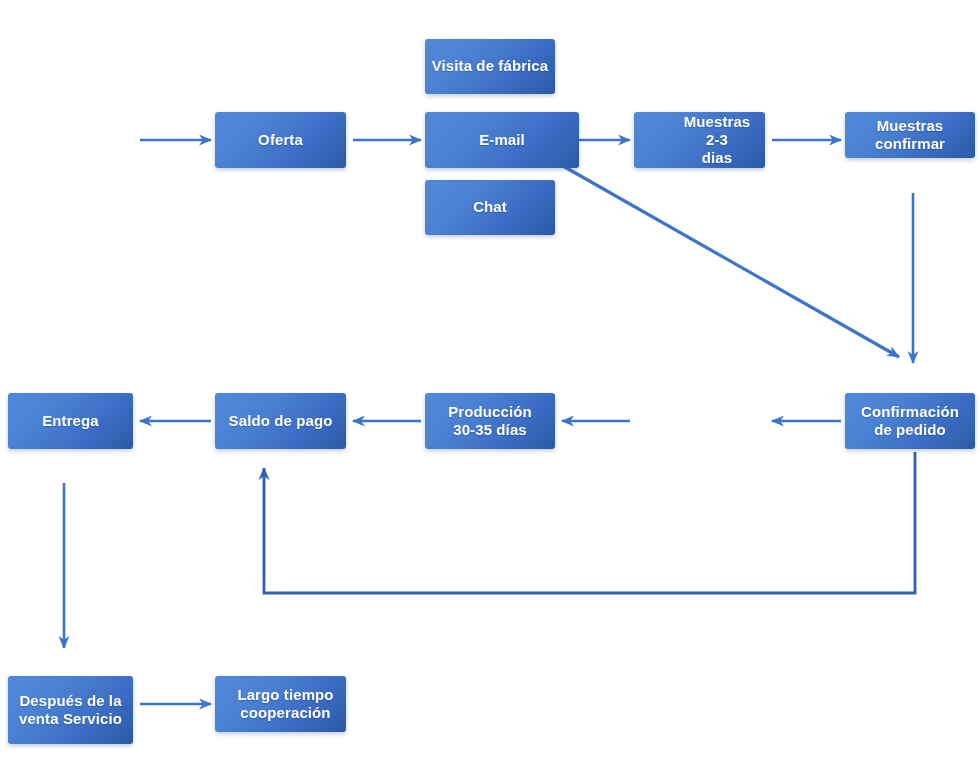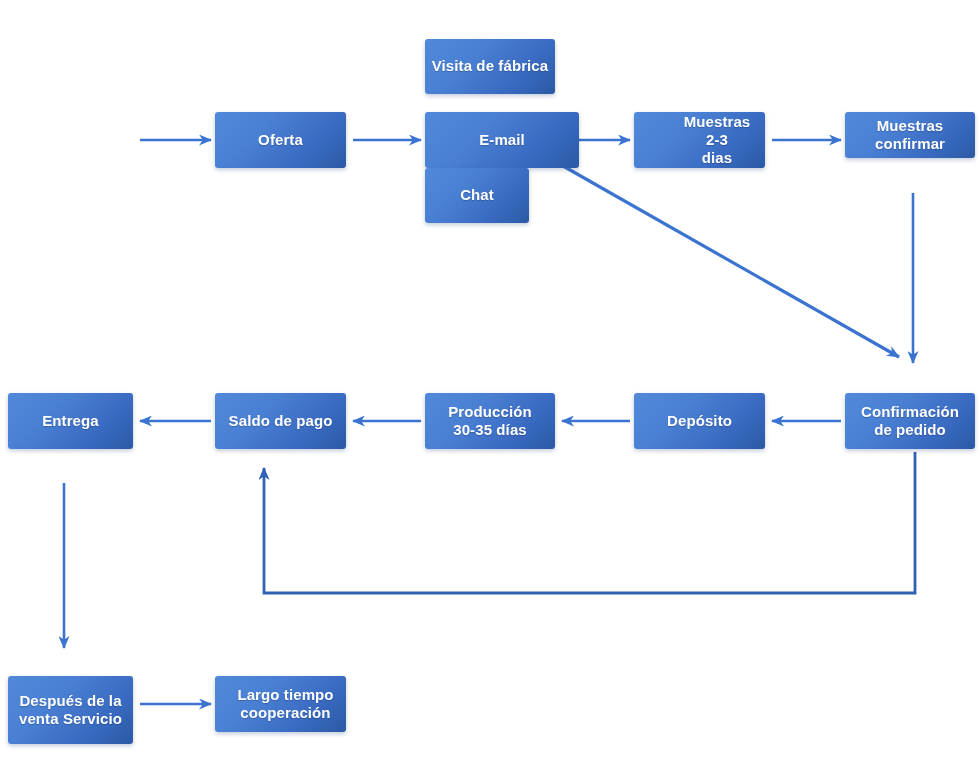--- a/index.html
+++ b/index.html
@@ -78,28 +78,27 @@
     <path d="M915,452 L915,593 L264,593 L264,468" fill="none" stroke="#2f62b5" stroke-width="2.8" marker-end="url(#ah-dark)"></path>
 
     <line x1="64" y1="483" x2="64" y2="648" stroke="#3b73d0" stroke-width="2.6" marker-end="url(#ah)"></line>
 
     <line x1="140" y1="704" x2="211" y2="704" stroke="#3b73d0" stroke-width="2.4" marker-end="url(#ah)"></line>
   </svg>
 
   <div class="node" style="left: 215px; top: 112px; width: 131px; height: 56px;">Oferta</div>
   <div class="node" style="left: 425px; top: 39px; width: 130px; height: 55px;">Visita de fábrica</div>
   <div class="node" style="left: 425px; top: 112px; width: 154px; height: 56px;">E-mail</div>
-  <div class="node" style="left: 425px; top: 168px; width: 104px; height: 55px;">Chat</div>
+  <div class="node" style="left: 425px; top: 180px; width: 130px; height: 55px;">Chat</div>
   <div class="node" style="left: 634px; top: 112px; width: 131px; height: 56px; padding-left: 41px;">Muestras 2-3
 dias</div>
   <div class="node" style="left: 845px; top: 112px; width: 130px; height: 46px;">Muestras
 confirmar</div>
   <div class="node" style="left: 845px; top: 393px; width: 130px; height: 56px;">Confirmación
 de pedido</div>
-  <div class="node" style="left: 634px; top: 393px; width: 131px; height: 56px;">Depósito</div>
   <div class="node" style="left: 425px; top: 393px; width: 130px; height: 56px;">Producción
 30-35 días</div>
   <div class="node" style="left: 215px; top: 393px; width: 131px; height: 56px;">Saldo de pago</div>
   <div class="node" style="left: 8px; top: 393px; width: 125px; height: 56px;">Entrega</div>
   <div class="node" style="left: 8px; top: 676px; width: 125px; height: 68px;">Después de la
 venta Servicio</div>
   <div class="node" style="left: 215px; top: 676px; width: 131px; height: 56px; padding-left: 16px;">Largo tiempo
 cooperación</div>
 
 </div>

